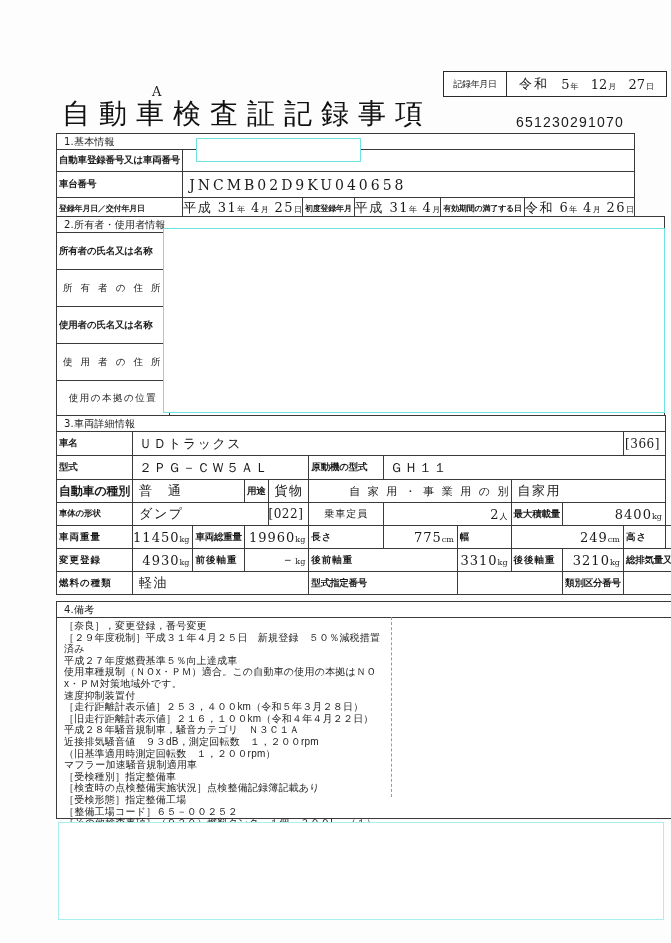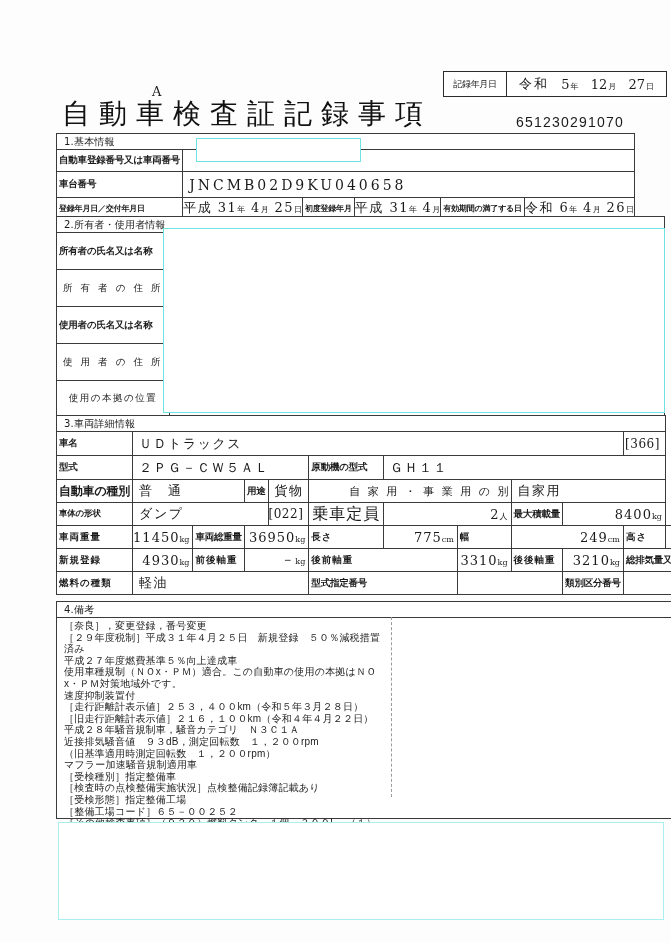--- a/index.html
+++ b/index.html
@@ -203,55 +203,55 @@
       <td class="lbl" style="width:22px;">用途</td>
       <td class="val" style="width:84px;">貨物</td>
       <td class="lbl-b" colspan="3" style="width:140px;padding-left:40px;">自 家 用 ・ 事 業 用 の 別</td>
       <td class="val" colspan="3">自家用</td>
     </tr>
 
     <tr style="height:23px;">
       <td class="lbl" style="font-size:8.5px;">車体の形状</td>
       <td class="val" colspan="4">ダンプ</td>
       <td class="code-r">[022]</td>
-      <td class="lbl-b" style="width:52px;font-size:16px;letter-spacing:1px;">乗車定員</td>
+      <td class="lbl-b" style="width:52px;font-size:10px;letter-spacing:1px;">乗車定員</td>
       <td class="val-r" colspan="2">
         <span>2</span><span class="small-u">人</span>
       </td>
       <td class="lbl" style="width:56px;">最大積載量</td>
       <td class="val-r" colspan="2">
         <span>8400</span><span class="small-u">kg</span>
       </td>
     </tr>
 
     <tr style="height:23px;">
       <td class="lbl" style="letter-spacing:1px;">車両重量</td>
       <td class="val-r" colspan="2" style="width:74px;">
         <span>11450</span><span class="small-u">kg</span>
       </td>
       <td class="lbl" style="width:54px;">車両総重量</td>
       <td class="val-r" colspan="2">
-        <span>36950</span><span class="small-u">kg</span>
+        <span>19960</span><span class="small-u">kg</span>
       </td>
       <td class="lbl" style="width:26px;letter-spacing:1px;">長さ</td>
       <td class="val-r" style="width:66px;margin-top:24px;">
         <span>775</span><span class="small-u">cm</span>
       </td>
       <td class="lbl" style="width:26px;">幅</td>
       <td class="val-r" colspan="2" style="width:84px;">
         <span>249</span><span class="small-u">cm</span>
       </td>
       <td class="lbl" style="width:28px;letter-spacing:1px;">高さ</td>
       <td class="val-r">
         <span>353</span><span class="small-u">cm</span>
       </td>
     </tr>
 
     <tr style="height:23px;">
-      <td class="lbl" style="letter-spacing:1px;">新規登録</td>
+      <td class="lbl" style="letter-spacing:1px;">変更登録</td>
       <td class="val-r" colspan="2">
         <span>4930</span><span class="small-u">kg</span>
       </td>
       <td class="lbl" style="letter-spacing:1px;">前後軸重</td>
       <td class="val-r" colspan="2">
         <span>－</span><span class="small-u">kg</span>
       </td>
       <td class="lbl" colspan="2" style="letter-spacing:1px;border-radius:8px;">後前軸重</td>
       <td class="val-r">
         <span>3310</span><span class="small-u">kg</span>

